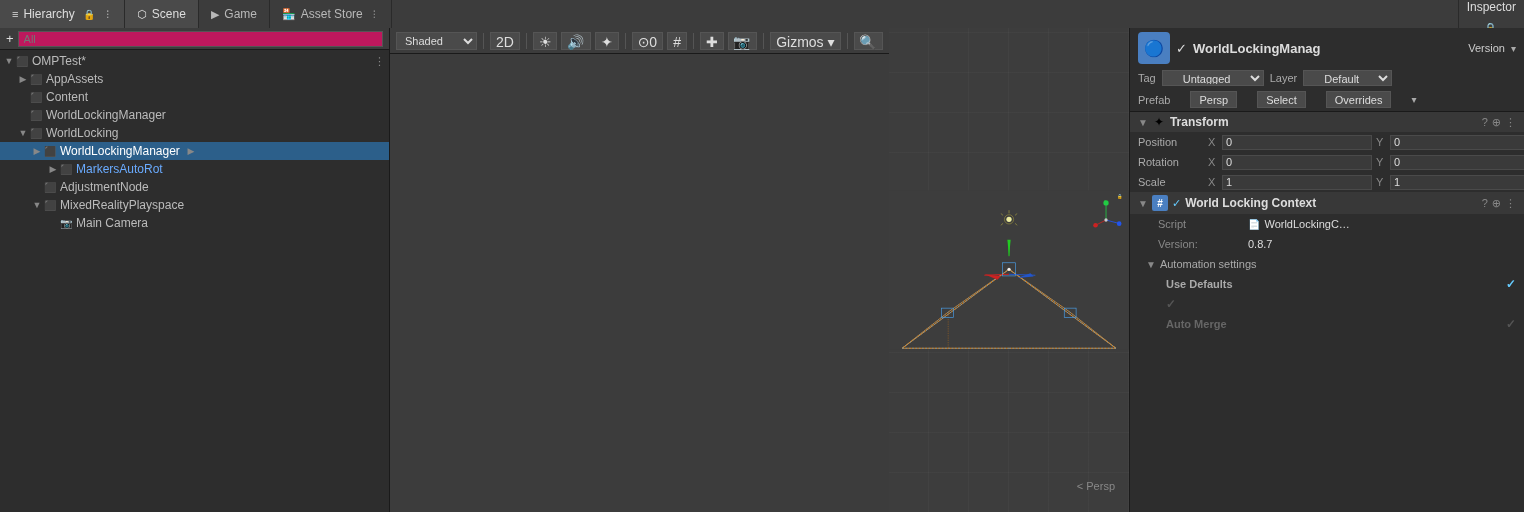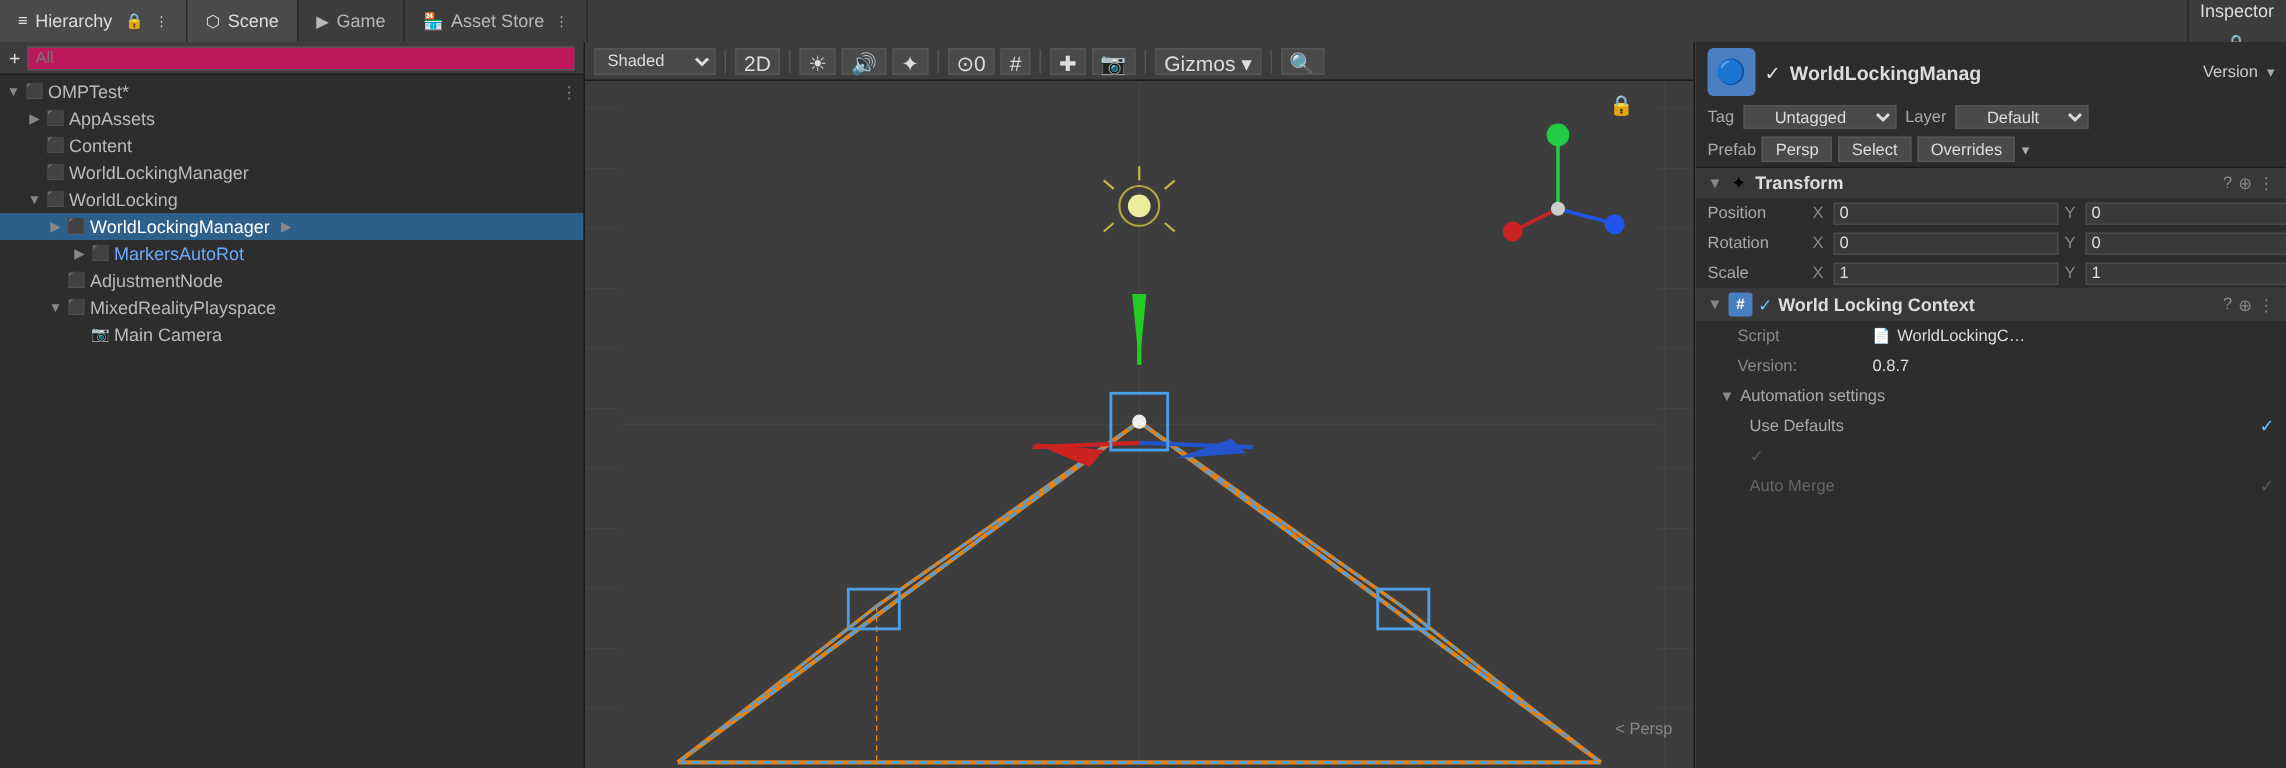--- a/index.html
+++ b/index.html
@@ -136,21 +136,20 @@
     .menu-dots {
       margin-left: auto;
       color: #888;
       font-size: 11px;
     }
 
     
     .center-panel {
       flex: 1;
       display: flex;
-      flex-direction: column;
       overflow: hidden;
     }
     .scene-toolbar {
       display: flex;
       align-items: center;
       background: #3c3c3c;
       height: 26px;
       padding: 0 6px;
       gap: 4px;
       border-bottom: 1px solid #1a1a1a;
@@ -271,21 +270,21 @@
       padding: 1px 16px;
       height: 16px;
       cursor: pointer;
     }
 
     
     .prefab-row {
       display: flex;
       align-items: center;
       padding: 3px 8px;
-      gap: 4px;
+      gap: 20px;
       flex-shrink: 0;
       border-bottom: 1px solid #1a1a1a;
     }
     .prefab-label {
       color: #aaa;
       font-size: 11px;
     }
     .prefab-btn {
       background: #4a4a4a;
       border: 1px solid #555;
@@ -423,20 +422,21 @@
       cursor: pointer;
     }
     .auto-arrow { color: #888; font-size: 10px; }
     .auto-label { color: #aaa; font-size: 11px; margin-left: 4px; }
     .checkbox-row {
       display: flex;
       align-items: center;
       padding: 2px 8px 2px 36px;
       height: 20px;
       flex-shrink: 0;
+      font-weight: bold;
     }
     .cb-label {
       color: #aaa;
       font-size: 11px;
       flex: 1;
     }
     .cb-check {
       color: #6cf;
       font-size: 12px;
     }

